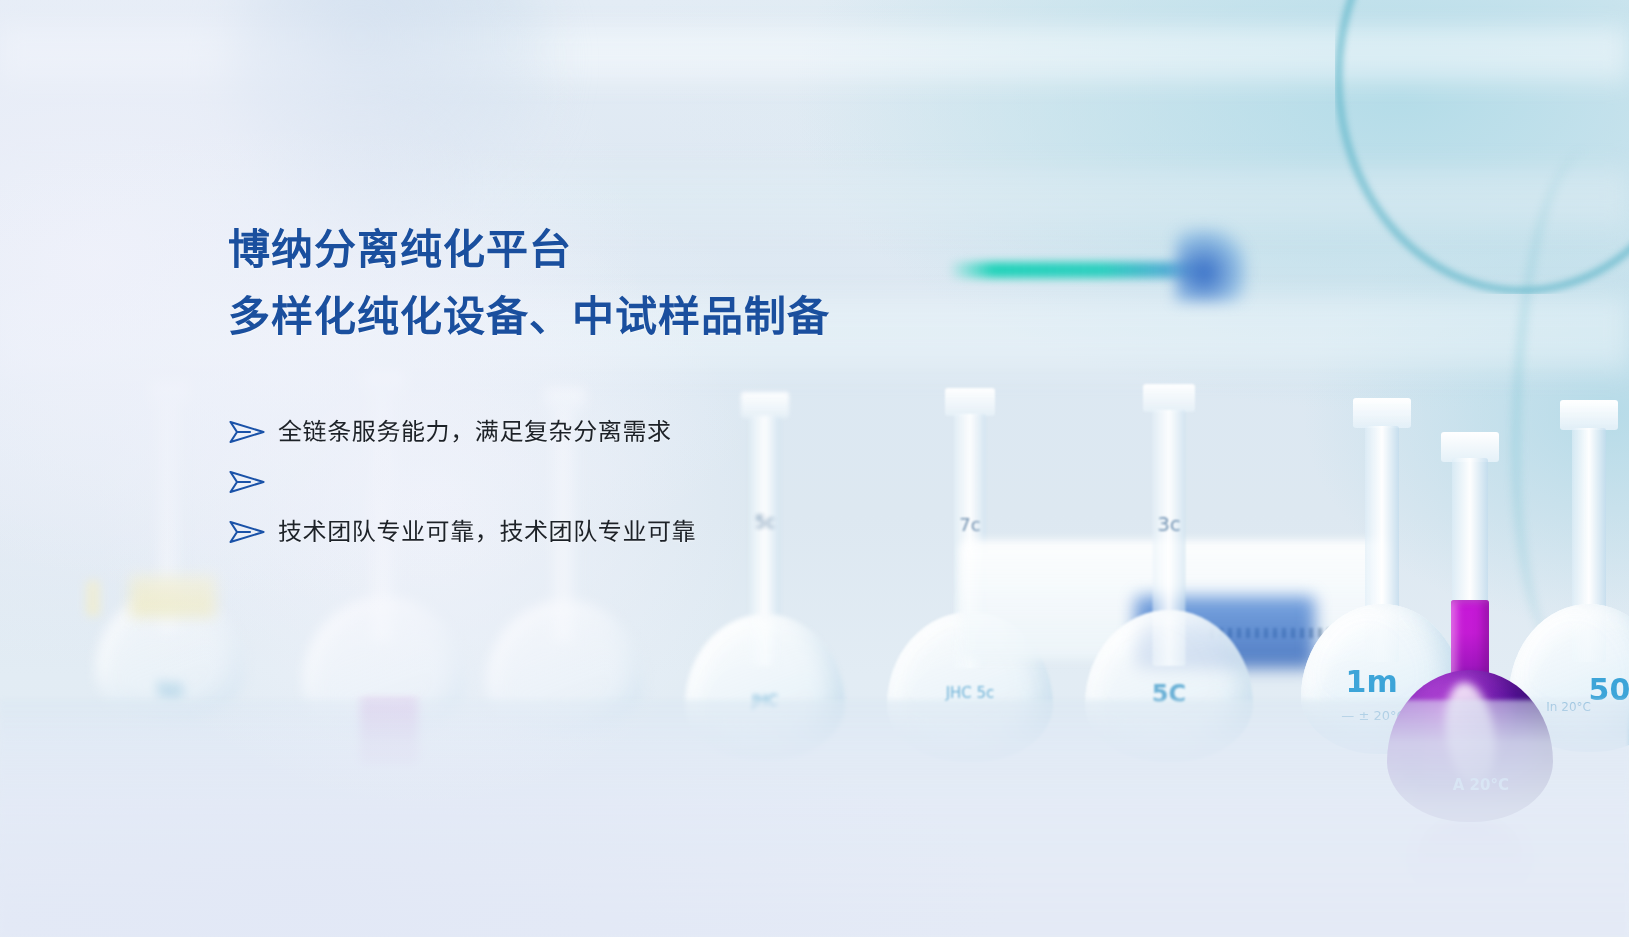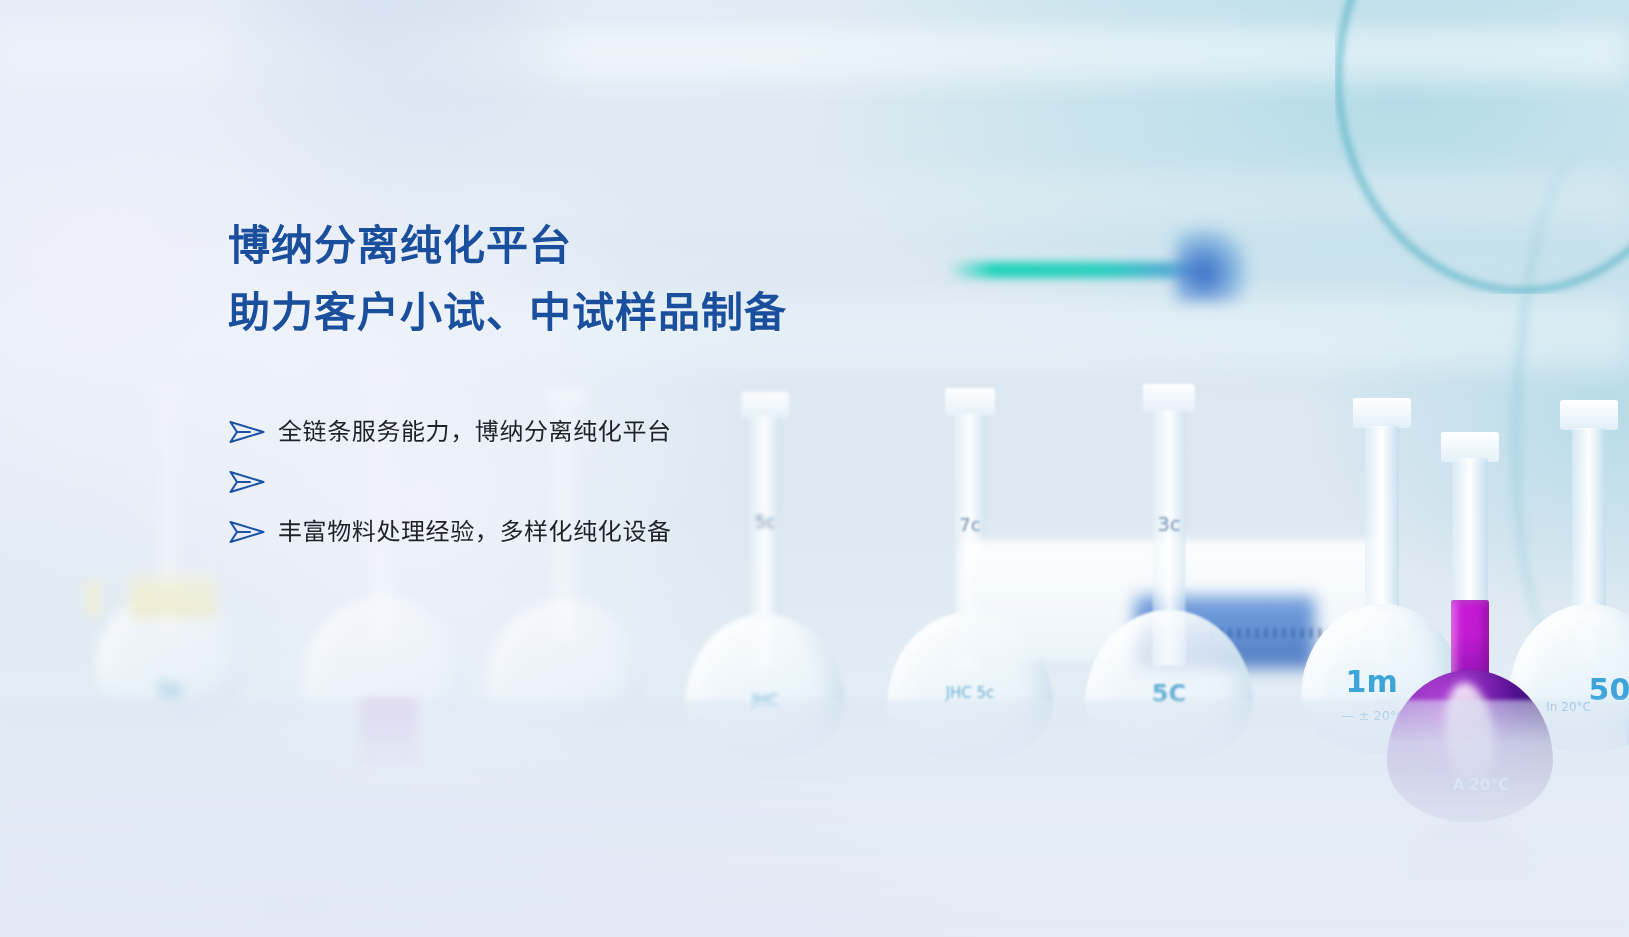--- a/index.html
+++ b/index.html
@@ -231,21 +231,21 @@
     position: absolute;
     left: 228px;
     top: 216px;
     color: #1a4f9e;
     font-weight: bold;
     font-size: 42px;
     line-height: 67px;
     letter-spacing: 1px;
     text-shadow: 0 1px 2px rgba(255,255,255,0.55);
   }
-  .headline .hl-line { display: block; white-space: nowrap; font-family: Liberation Mono, monospace; }
+  .headline .hl-line { display: block; white-space: nowrap; }
 
   .bullets {
     position: absolute;
     left: 226px;
     top: 408px;
   }
   .bullet-row {
     display: flex;
     align-items: center;
     height: 48px;
@@ -368,43 +368,43 @@
   </div>
 
   <div class="bg-bench"></div>
   <div class="bg-layer bg-left-haze"></div>
   <div class="copy-veil"></div>
 
   <div class="content">
 
     <div class="headline">
       <span class="hl-line">博纳分离纯化平台</span>
-      <span class="hl-line">助力客户小试、中试样品制备</span>
+      <span class="hl-line">多样化纯化设备、中试样品制备</span>
     </div>
 
     <div class="bullets">
 
       <div class="bullet-row">
         <svg class="bullet-icon" viewBox="0 0 42 30">
           <path d="M4.5 5.0 L37.5 15.0 L4.5 25.0 L11.0 15.0 Z" fill="none" stroke="#1a52a8" stroke-width="2.1" stroke-linejoin="round" stroke-linecap="round"></path>
           <path d="M11.0 15.0 L24.0 15.0" fill="none" stroke="#1a52a8" stroke-width="2.1" stroke-linecap="round"></path>
         </svg>
-        <span class="bullet-text">全链条服务能力，博纳分离纯化平台</span>
+        <span class="bullet-text">全链条服务能力，满足复杂分离需求</span>
       </div>
 
       <div class="bullet-row">
         <svg class="bullet-icon" viewBox="0 0 42 30">
           <path d="M4.5 5.0 L37.5 15.0 L4.5 25.0 L11.0 15.0 Z" fill="none" stroke="#1a52a8" stroke-width="2.1" stroke-linejoin="round" stroke-linecap="round"></path>
           <path d="M11.0 15.0 L24.0 15.0" fill="none" stroke="#1a52a8" stroke-width="2.1" stroke-linecap="round"></path>
         </svg>
       </div>
 
       <div class="bullet-row">
         <svg class="bullet-icon" viewBox="0 0 42 30">
           <path d="M4.5 5.0 L37.5 15.0 L4.5 25.0 L11.0 15.0 Z" fill="none" stroke="#1a52a8" stroke-width="2.1" stroke-linejoin="round" stroke-linecap="round"></path>
           <path d="M11.0 15.0 L24.0 15.0" fill="none" stroke="#1a52a8" stroke-width="2.1" stroke-linecap="round"></path>
         </svg>
-        <span class="bullet-text">丰富物料处理经验，多样化纯化设备</span>
+        <span class="bullet-text">技术团队专业可靠，技术团队专业可靠</span>
       </div>
 
     </div>
   </div>
 </div>
 
 </body></html>

